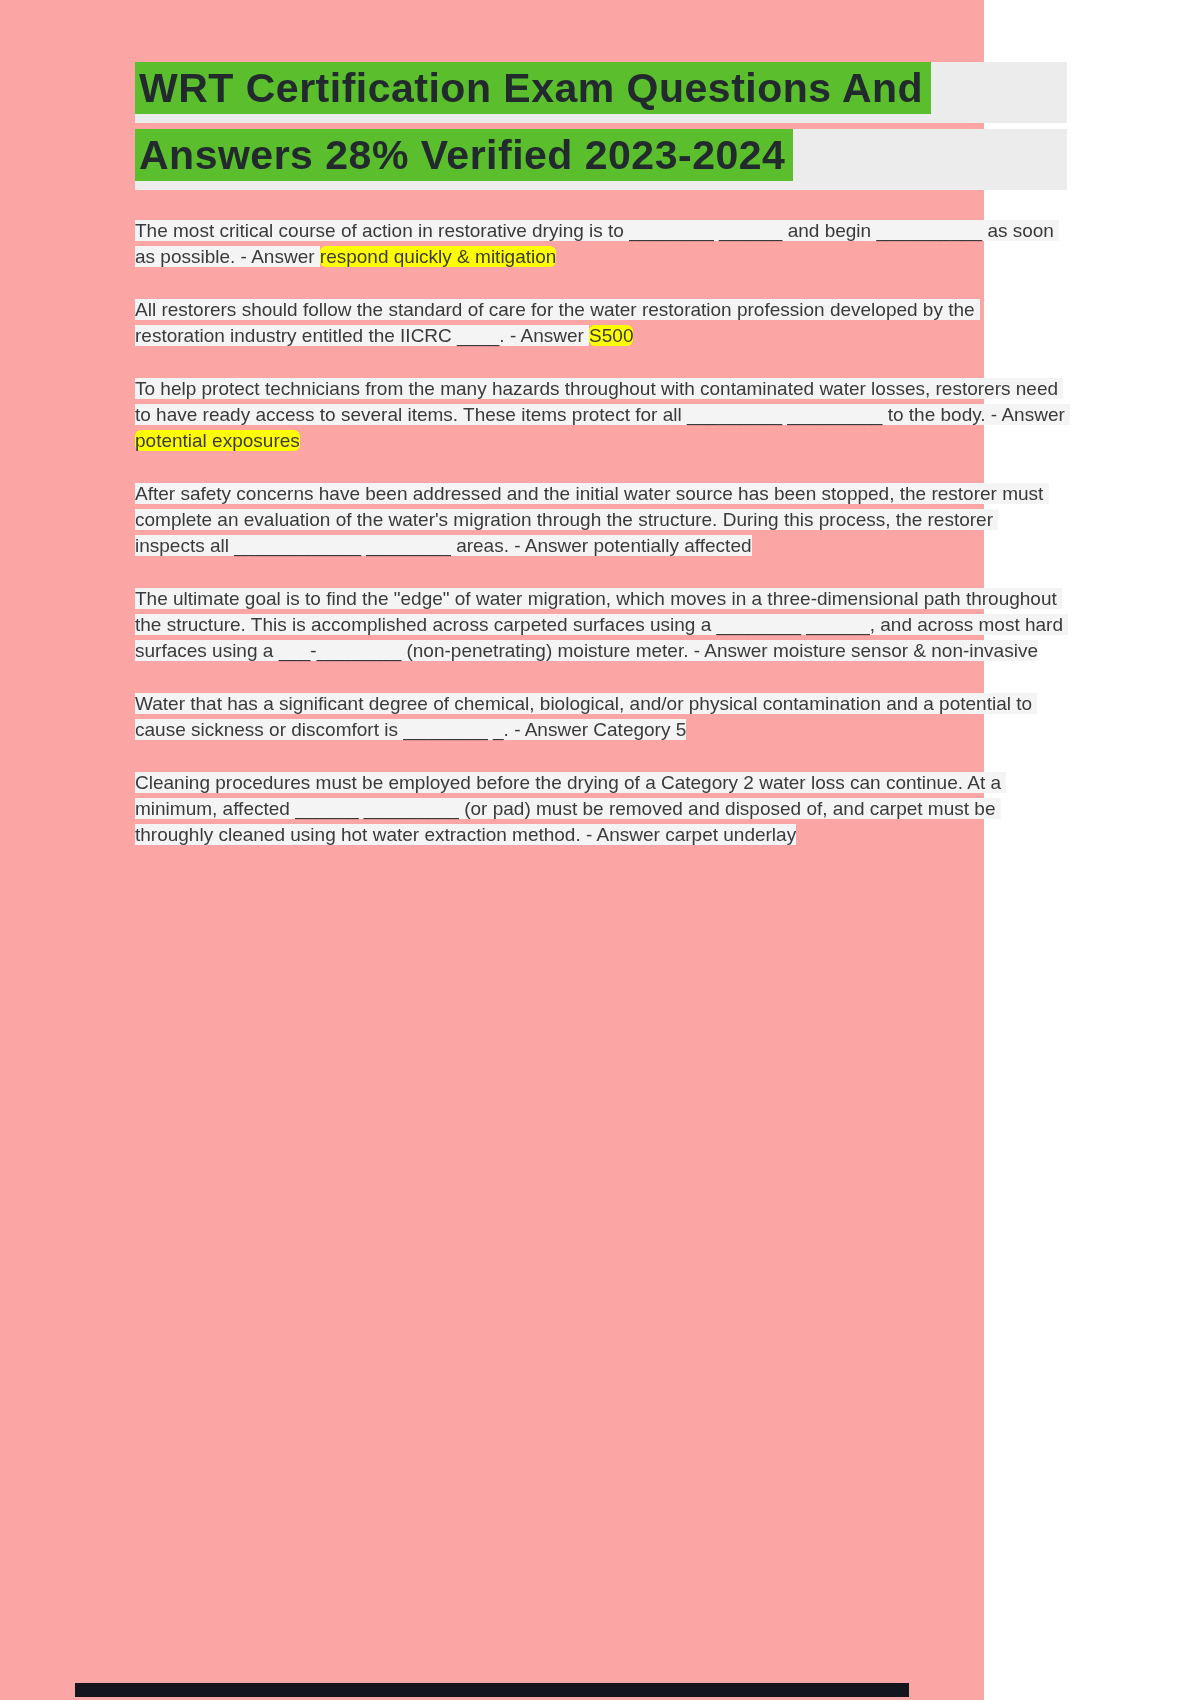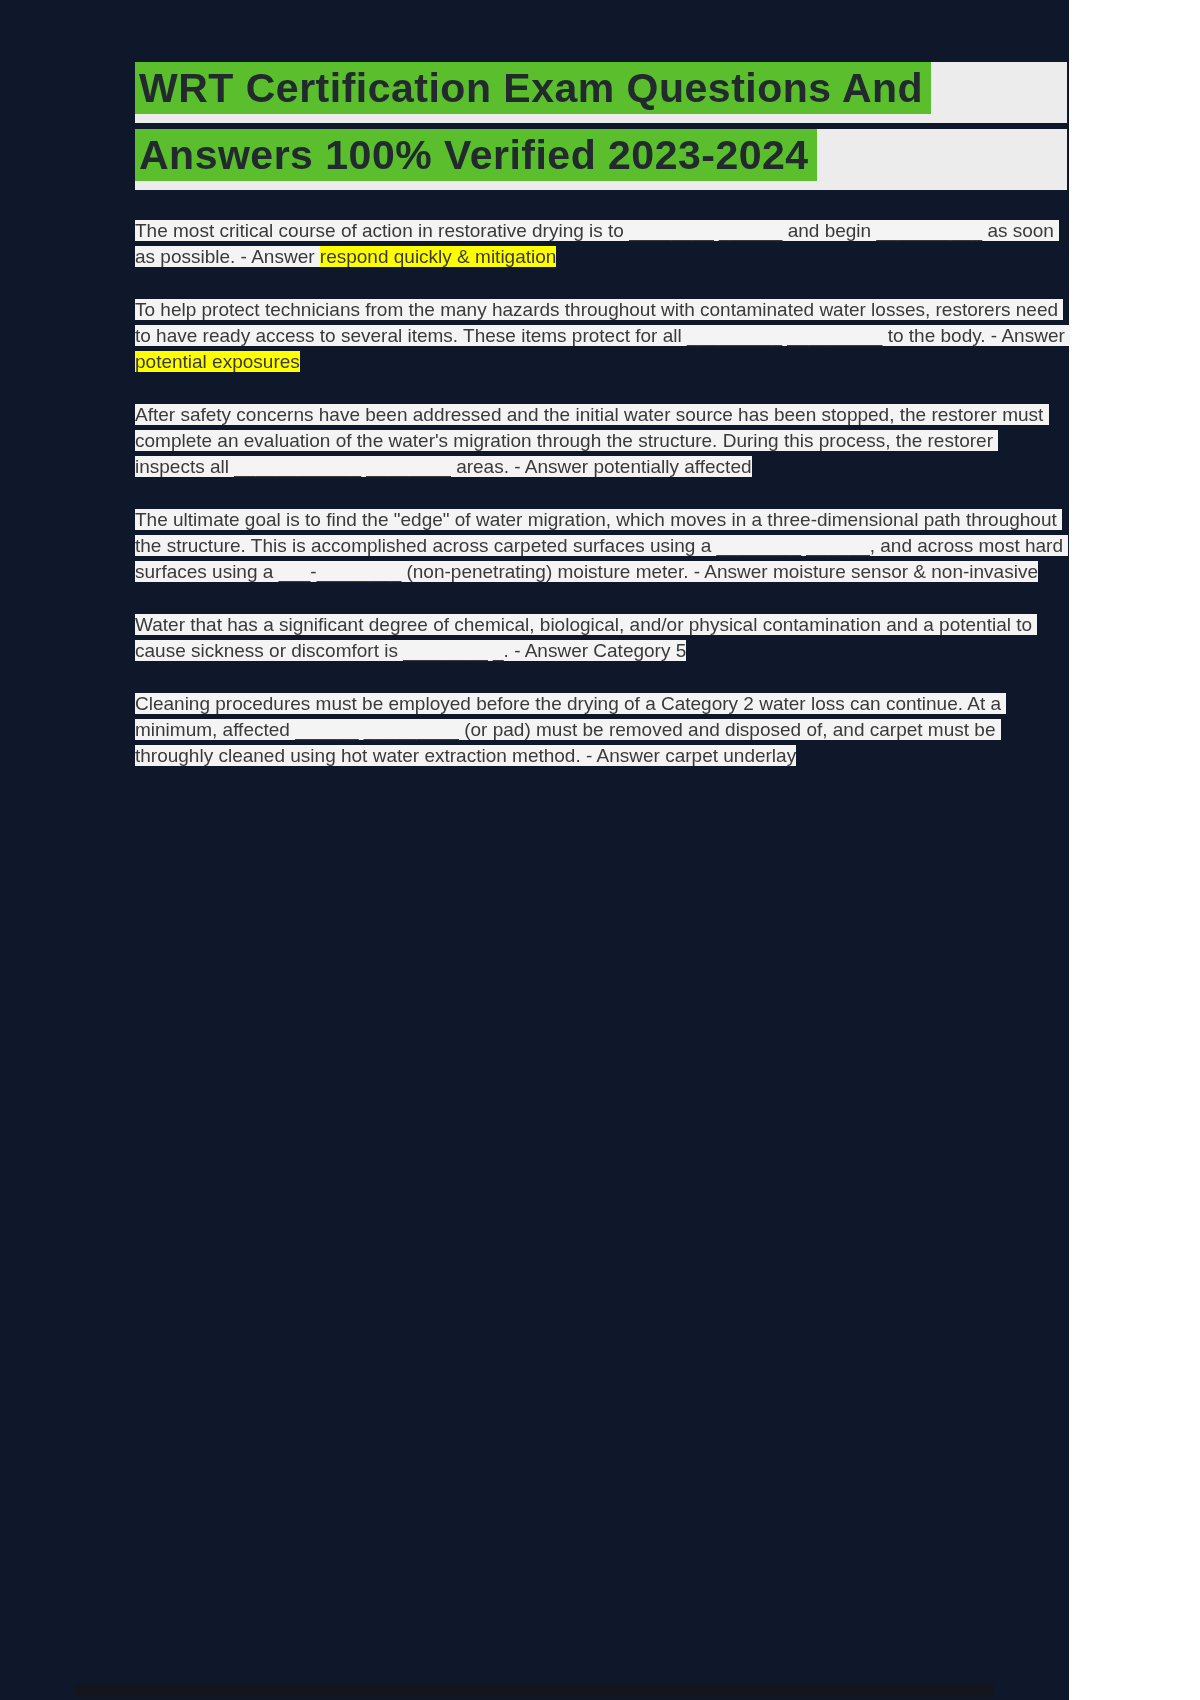--- a/index.html
+++ b/index.html
@@ -6,23 +6,23 @@
   html, body { background: #ffffff; }
   body {
     width: 1200px;
     height: 1700px;
     position: relative;
     font-family: "Liberation Sans", sans-serif;
     overflow: hidden;
   }
   .page {
     position: relative;
-    width: 1069px;
+    width: 984px;
     height: 1700px;
-    background: #0f172a;
+    background: #fca5a5;
   }
   .content {
     position: absolute;
     left: 135px;
     top: 62px;
     width: 932px;
   }
   .title-line {
     display: block;
     background: #ececec;
@@ -52,44 +52,46 @@
   }
   p.qa .txt {
     background: #f4f4f4;
     -webkit-box-decoration-break: clone;
     box-decoration-break: clone;
   }
   p.qa .hl-yellow {
     background: #ffff00;
     -webkit-box-decoration-break: clone;
     box-decoration-break: clone;
+    border-radius: 6px;
   }
   .footer-bar {
     position: absolute;
     left: 75px;
     right: 75px;
     bottom: 3px;
     height: 14px;
     background: #15151d;
   }
 </style>
 </head>
 <body>
 
 <div class="page">
   <div class="content">
 
     <header>
       <div class="title-line"><span class="hl-green">WRT Certification Exam Questions And</span></div>
-      <div class="title-line"><span class="hl-green">Answers 100% Verified 2023-2024</span></div>
+      <div class="title-line"><span class="hl-green">Answers 28% Verified 2023-2024</span></div>
     </header>
 
     <main class="qa-list">
 
     <p class="qa"><span class="txt">The most critical course of action in restorative drying is to ________ ______ and begin __________ as soon as possible. - Answer </span><span class="hl-yellow">respond quickly &amp; mitigation</span></p>
+        <p class="qa"><span class="txt">All restorers should follow the standard of care for the water restoration profession developed by the restoration industry entitled the IICRC ____. - Answer </span><span class="hl-yellow">S500</span></p>
         <p class="qa"><span class="txt">To help protect technicians from the many hazards throughout with contaminated water losses, restorers need to have ready access to several items. These items protect for all _________ _________ to the body. - Answer </span><span class="hl-yellow">potential exposures</span></p>
         <p class="qa"><span class="txt">After safety concerns have been addressed and the initial water source has been stopped, the restorer must complete an evaluation of the water's migration through the structure. During this process, the restorer inspects all ____________ ________ areas. - Answer potentially affected</span></p>
         <p class="qa"><span class="txt">The ultimate goal is to find the "edge" of water migration, which moves in a three-dimensional path throughout the structure. This is accomplished across carpeted surfaces using a ________ ______, and across most hard surfaces using a ___-________ (non-penetrating) moisture meter. - Answer moisture sensor &amp; non-invasive</span></p>
         <p class="qa"><span class="txt">Water that has a significant degree of chemical, biological, and/or physical contamination and a potential to cause sickness or discomfort is ________ _. - Answer Category 5</span></p>
         <p class="qa"><span class="txt">Cleaning procedures must be employed before the drying of a Category 2 water loss can continue. At a minimum, affected ______ _________ (or pad) must be removed and disposed of, and carpet must be throughly cleaned using hot water extraction method. - Answer carpet underlay</span></p>
       </main>
 
   </div>
 
   <div class="footer-bar"></div>

